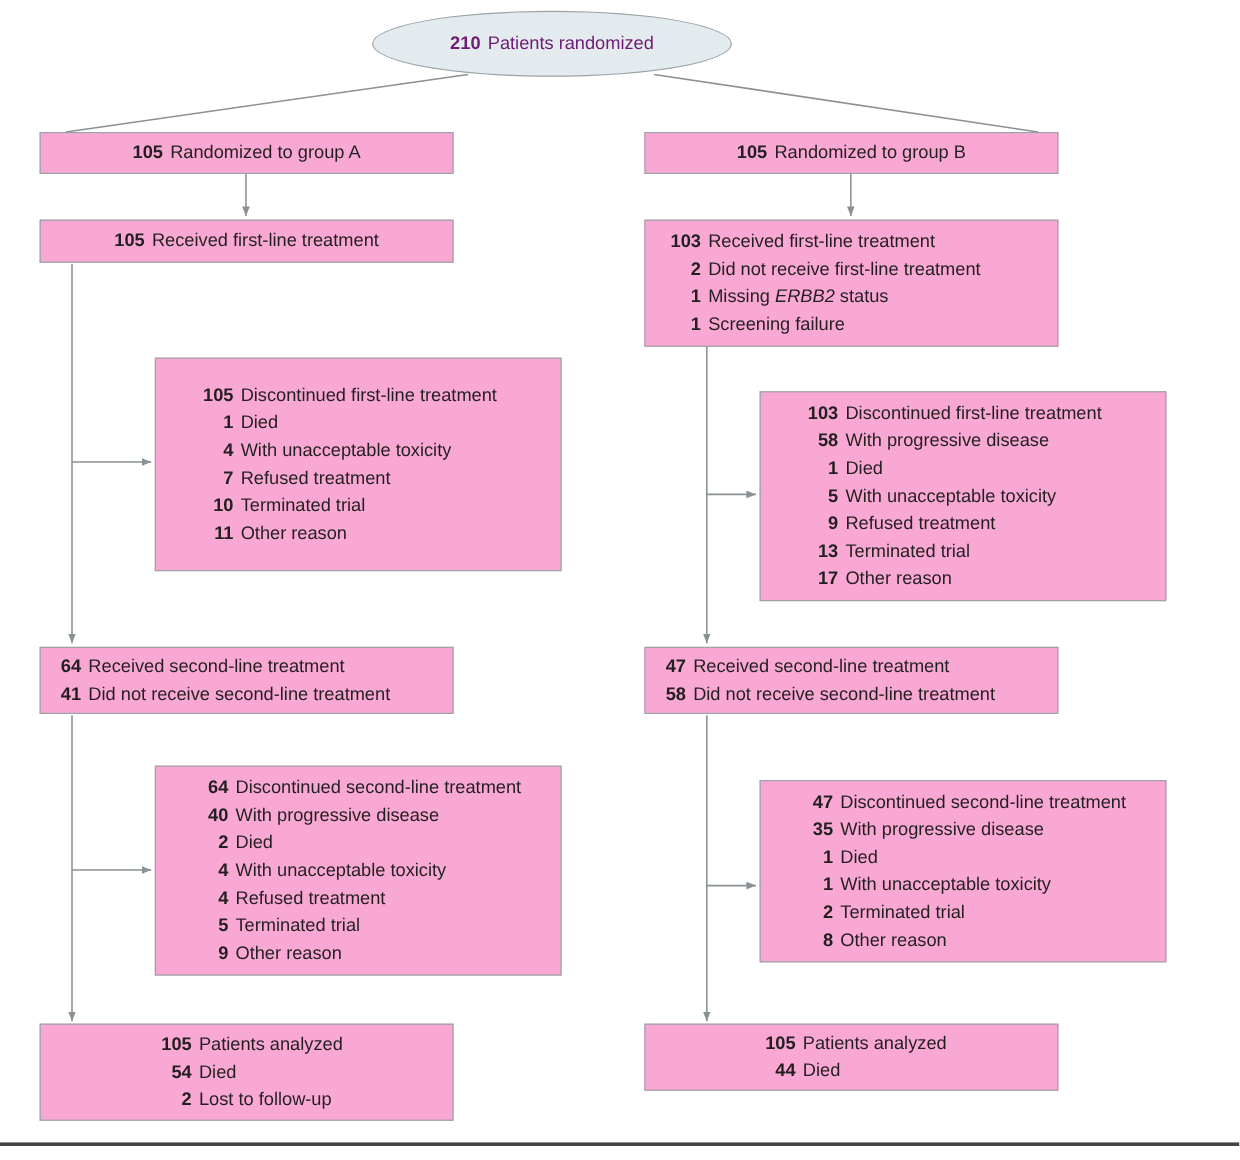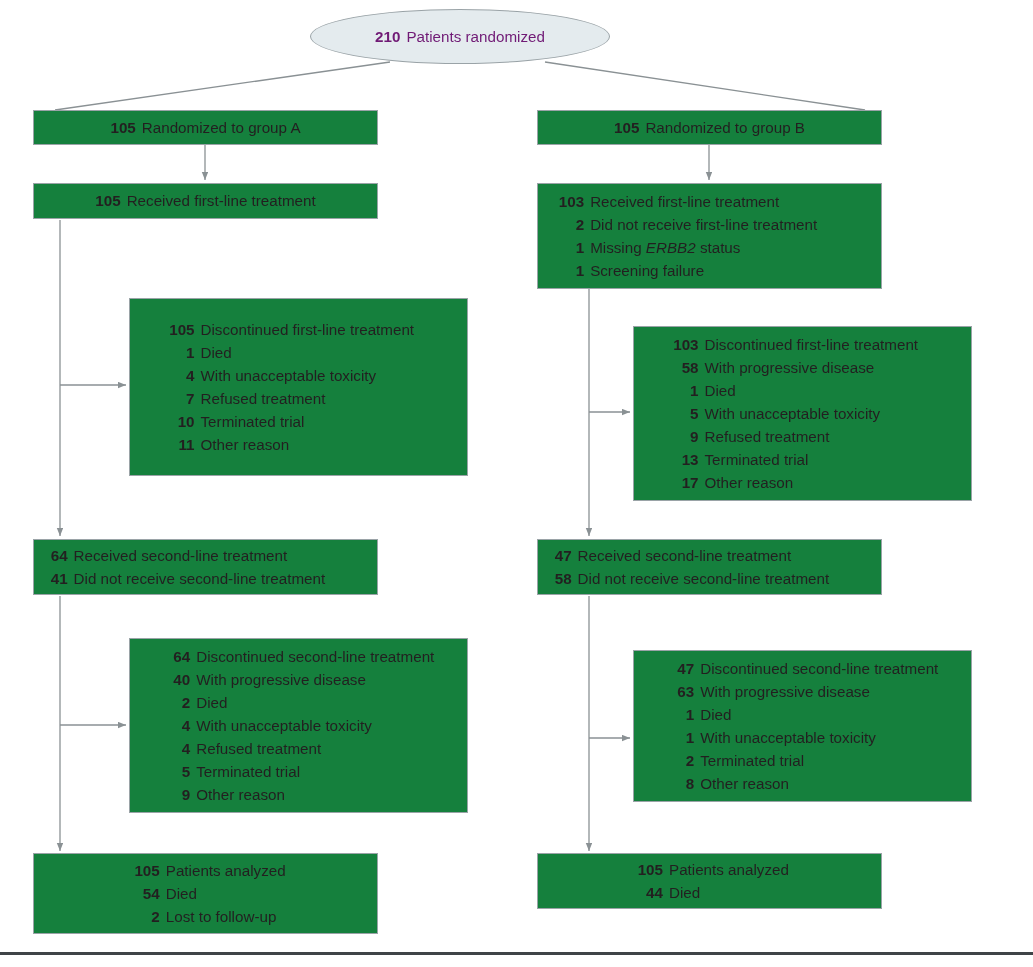--- a/index.html
+++ b/index.html
@@ -24,21 +24,21 @@
     top: 0;
     width: 1033px;
     height: 967px;
     pointer-events: none;
   }
 
   
   .node {
     position: absolute;
     box-sizing: border-box;
-    background: #15803d;
+    background: #f9a8d4;
     border: 1px solid #9aa3a7;
     font-size: 15.2px;
     line-height: 1.52;
     color: #231f20;
     display: flex;
     flex-direction: column;
     justify-content: center;
   }
   .node.center-block {
     align-items: center;
@@ -328,21 +328,21 @@
       </span>
     </div>
 
   <div class="node" style="left:633px; top:650px; width:339px; height:152px; padding-left:22px;">
       <span class="rows">
         <span class="row">
           <span class="num">47</span>
           <span class="txt">Discontinued second-line treatment</span>
         </span>
         <span class="row lvl1">
-          <span class="num">63</span>
+          <span class="num">35</span>
           <span class="txt">With progressive disease</span>
         </span>
         <span class="row lvl1">
           <span class="num">1</span>
           <span class="txt">Died</span>
         </span>
         <span class="row lvl1">
           <span class="num">1</span>
           <span class="txt">With unacceptable toxicity</span>
         </span>

